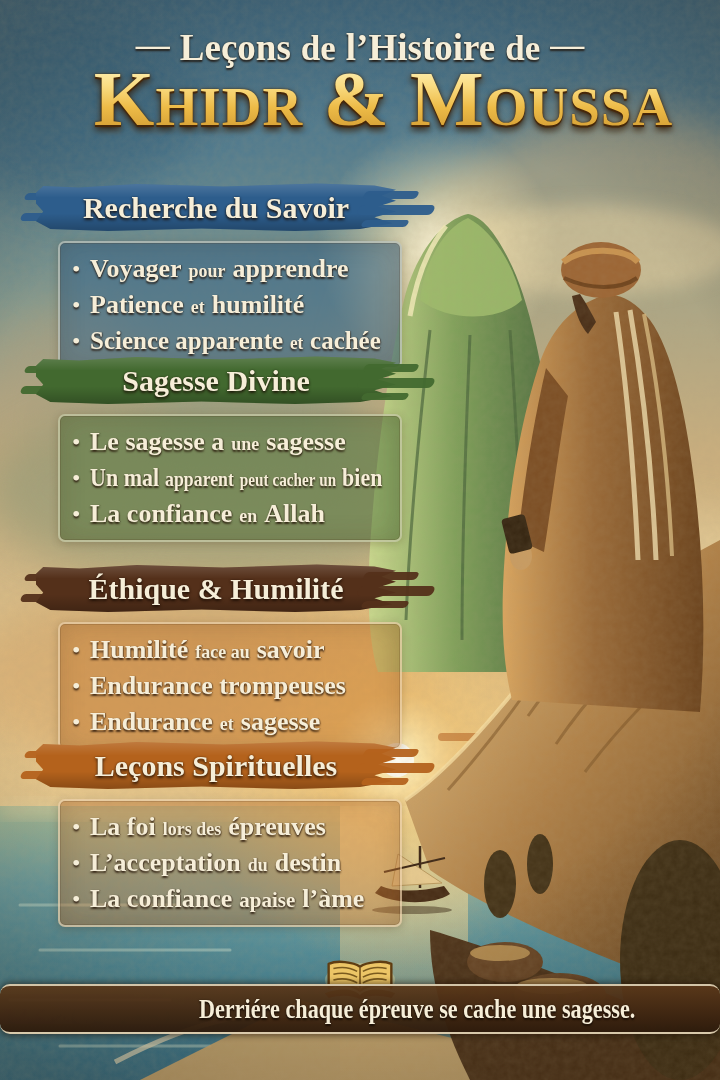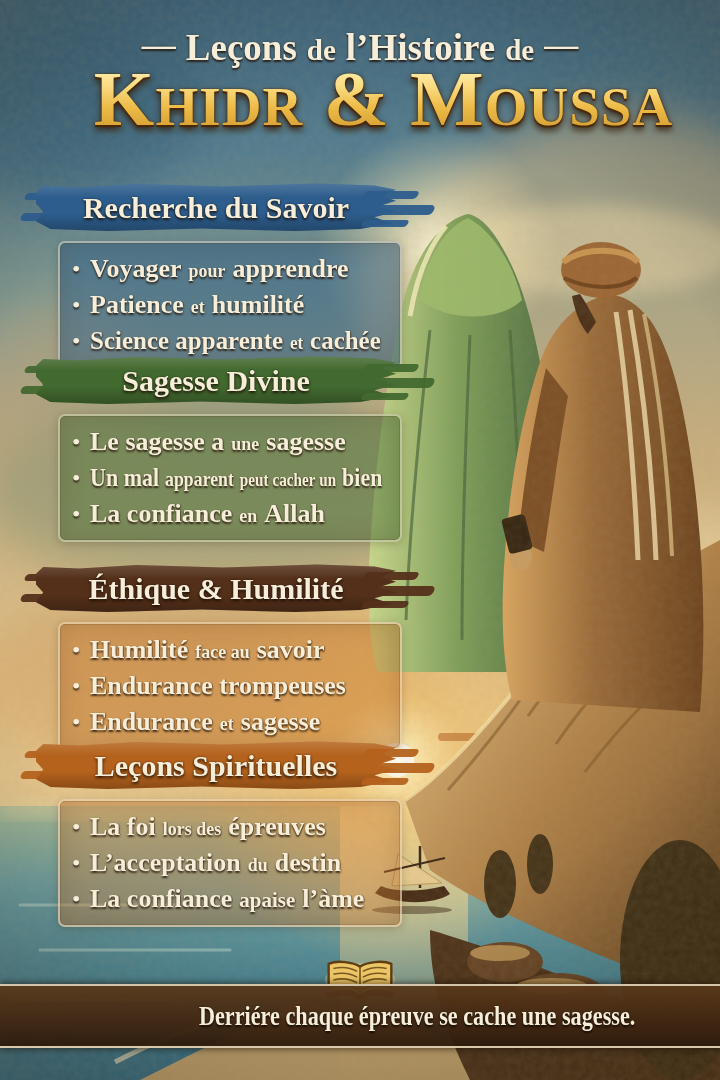--- a/index.html
+++ b/index.html
@@ -7,21 +7,21 @@
     position:relative;width:720px;height:1080px;margin:0 auto;overflow:hidden;
     font-family:"Liberation Serif","DejaVu Serif",serif;
     -webkit-font-smoothing:antialiased;
   }
   .bg{position:absolute;inset:0;width:720px;height:1080px;display:block;}
 
   
   .eyebrow{position:absolute;top:26px;left:0;width:720px;text-align:center;color:var(--ink);
     font-weight:700;text-shadow:0 2px 2px rgba(30,16,6,.8),0 0 2px rgba(30,16,6,.5);}
   .eyebrow .fit{vertical-align:baseline;}
-  .ey-lg{font-size:37px;} .ey-sm{font-size:29px;} .ey-dash{font-size:34px;position:relative;top:-4px;}
+  .ey-lg{font-size:37px;} .ey-sm{font-size:35px;} .ey-dash{font-size:34px;position:relative;top:-4px;}
   .ey-lg,.ey-sm,.ey-dash{margin:0 5px;}
   .title-wrap{position:absolute;top:56px;left:40px;width:640px;text-align:center;}
   .main-title{margin:0;line-height:86px;}
   .main-title .fit{
     font-variant:small-caps;font-weight:700;font-size:78px;letter-spacing:1px;
     background:linear-gradient(180deg,#fff7cd 0%,#fadd84 34%,#edbb47 60%,#c8902b 100%);
     -webkit-background-clip:text;background-clip:text;color:transparent;
     filter:drop-shadow(0 2px 0 rgba(72,40,8,.95)) drop-shadow(0 3px 3px rgba(40,20,4,.55)) drop-shadow(0 0 1px rgba(72,40,8,.8));
     margin-left:47px;
   }
@@ -54,25 +54,25 @@
   .dot{width:18px;flex:0 0 18px;color:var(--ink);font-size:24px;
     text-shadow:0 2px 2px rgba(35,18,6,.8);}
   .segwrap{flex:1;min-width:0;display:block;}
   .segs{color:var(--ink);font-weight:700;text-shadow:0 2px 2px rgba(35,18,6,.8),1px 0 1px rgba(35,18,6,.4);}
   .sg{margin-right:7px;}
   .sg-lg{font-size:26px;} .sg-md{font-size:21px;} .sg-sm{font-size:18px;}
 
   
   .book{position:absolute;top:958px;left:50%;transform:translateX(-50%);width:76px;height:44px;}
   .footer-band{
-    position:absolute;left:0;right:0;top:984px;height:64px;box-sizing:border-box;
+    position:absolute;left:0;right:0;top:984px;height:50px;box-sizing:border-box;
     background:linear-gradient(180deg,rgba(90,56,26,.95),rgba(46,27,12,.96));
     border-top:2px solid rgba(240,227,196,.85);border-bottom:2px solid rgba(240,227,196,.85);
     box-shadow:0 -2px 6px rgba(30,18,6,.4),0 2px 6px rgba(30,18,6,.4);
-    display:flex;align-items:center;justify-content:center;
+    display:flex;align-items:center;justify-content:center;border-radius:10px;
   }
   .quote-wrap{width:436px;text-align:center;}
   .quote-wrap .fit{font-size:28px;font-weight:700;color:var(--ink);
     text-shadow:0 2px 2px rgba(20,10,4,.85),0 0 2px rgba(20,10,4,.5);}
 
   .fit{display:inline-block;white-space:nowrap;transform-origin:left center;}
   .fit-center{transform-origin:center center;}
 </style>
 </head>
 <body>

